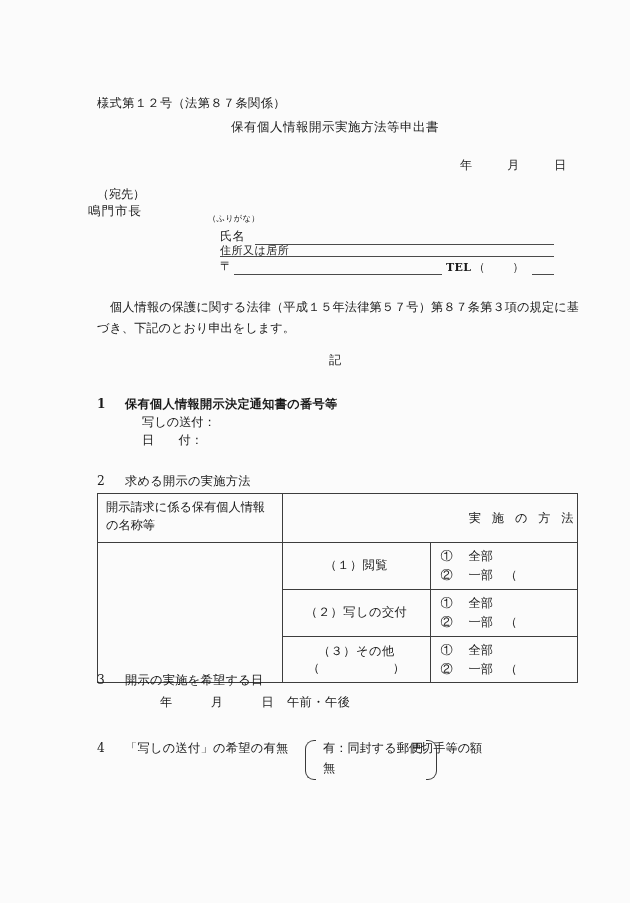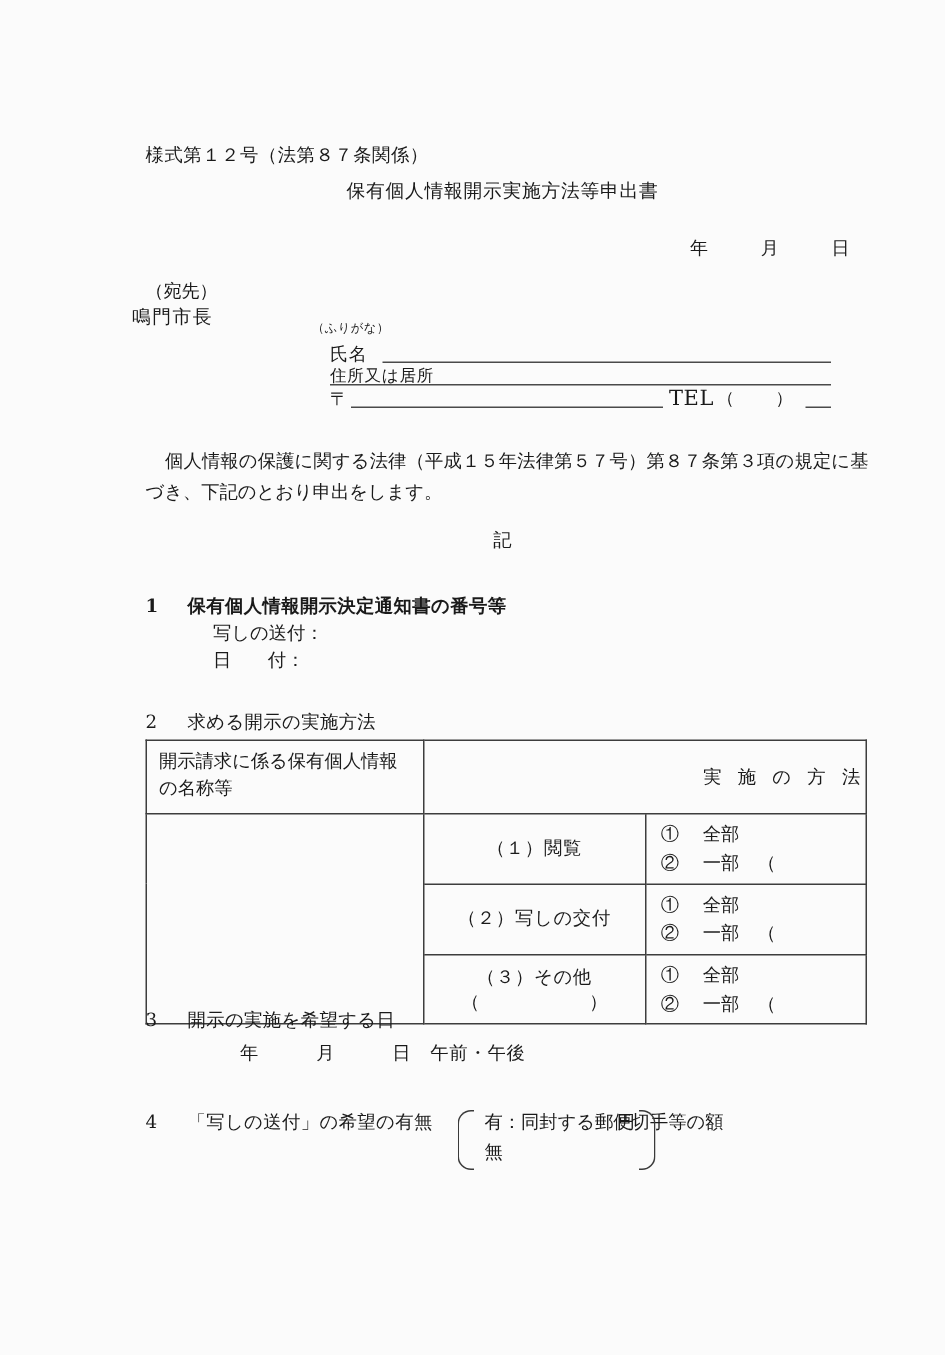--- a/index.html
+++ b/index.html
@@ -34,32 +34,32 @@
   #date-line-top { left: 440px; top: 157px; font-size: 12px; letter-spacing: .5px; }
   #date-line-top span { display: inline-block; }
   #date-line-top .gap { width: 26px; }
 
   #addressee-label { left: 77px; top: 186px; font-size: 12px; }
   #addressee-name  { left: 68px; top: 203px; font-size: 12.5px; letter-spacing: 1px; }
 
   
   #furigana { left: 188px; top: 213px; font-size: 8.2px; letter-spacing: .3px; color: #222; }
 
-  .fieldrow { position: absolute; display: flex; align-items: flex-start; }
+  .fieldrow { position: absolute; display: flex; align-items: flex-end; }
   #row-name { left: 200px; top: 228px; width: 334px; }
   #row-name .lbl { font-size: 12px; letter-spacing: .5px; }
   #row-name .rule { flex: 1; border-bottom: 1px solid #4a4a4a; margin-left: 10px; height: 13px; }
 
   #row-addr { left: 200px; top: 243px; width: 334px; }
   #row-addr .lbl { font-size: 11px; letter-spacing: .5px; font-family: Liberation Mono, monospace; }
 
   #row-postal { left: 200px; top: 258px; width: 334px; }
   #row-postal .mark { font-size: 12px; }
   #row-postal .rule-a { width: 208px; border-bottom: 1px solid #4a4a4a; height: 13px; margin-left: 2px; }
-  #row-postal .tel { font-size: 14px; letter-spacing: .4px; padding: 0 2px 1px 4px; font-variant: small-caps; }
+  #row-postal .tel { font-size: 11px; letter-spacing: .4px; padding: 0 2px 1px 4px; font-variant: small-caps; font-weight: bold; }
   #row-postal .paren { font-size: 11.5px; padding-bottom: 0px; letter-spacing: 8px; }
   #row-postal .rule-b { flex: 1; border-bottom: 1px solid #4a4a4a; height: 13px; }
   #addr-underline { position: absolute; left: 200px; top: 256px; width: 334px; border-bottom: 1px solid #4a4a4a; }
 
   
   #body-para {
     position: absolute;
     left: 77px; top: 297px;
     width: 482px;
     font-size: 12.2px;

